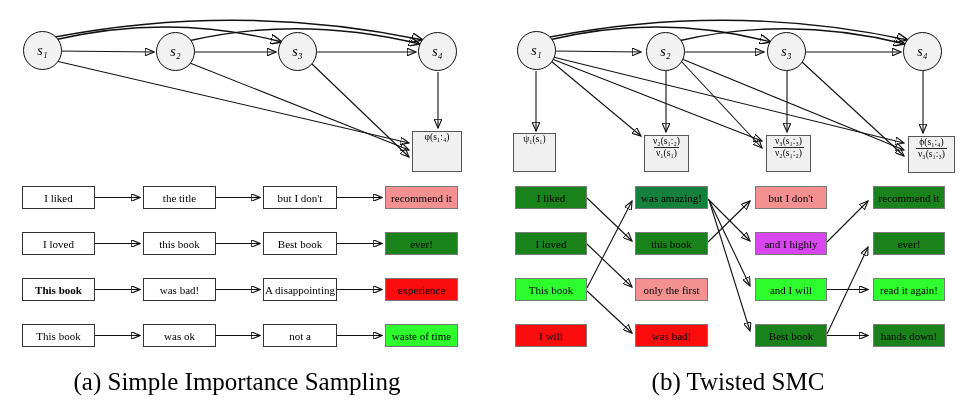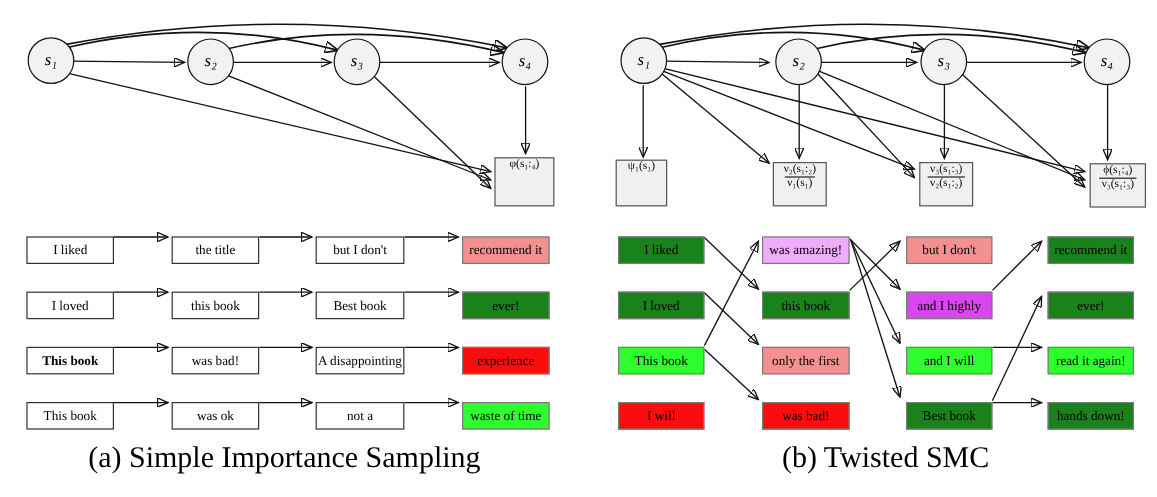--- a/index.html
+++ b/index.html
@@ -8,21 +8,21 @@
   .layer{position:absolute;left:0;top:0;width:964px;height:414px;z-index:1;}
   .node{position:absolute;width:39px;height:39px;box-sizing:border-box;border:1.5px solid #111;
         border-radius:50%;background:#f2f2f2;display:flex;align-items:center;justify-content:center;
         font-style:italic;font-size:14px;z-index:2;}
   .fnbox{position:absolute;box-sizing:border-box;background:#f0f0f0;border:1.3px solid #555;
          display:flex;flex-direction:column;align-items:center;justify-content:flex-start;
          font-size:9.5px;line-height:1.2;z-index:2;font-family:Liberation Serif, serif;}
   .fnbox .fr-top{padding:0 2px;}
   .fnbox .fr-bot{padding:0 2px;border-top:1px solid #222;}
   .cell{position:absolute;height:23px;box-sizing:border-box;border:1.1px solid #333;background:#fff;
-        display:flex;align-items:center;justify-content:center;font-size:11px;white-space:nowrap;z-index:2;margin-top:11px;}
+        display:flex;align-items:center;justify-content:center;font-size:11px;white-space:nowrap;z-index:2;}
   .tint{border-color:#7a7a7a;}
   .bold{font-weight:bold;}
   .ar1{top:186px}.ar2{top:232px}.ar3{top:278px}.ar4{top:324px}
   .ac1{left:22px;width:73px}.ac2{left:143px;width:73px}.ac3{left:263px;width:74px}.ac4{left:385px;width:73px}
   .bc1{left:515px;width:72px}.bc2{left:635px;width:73px}.bc3{left:755px;width:72px}.bc4{left:873px;width:72px}
   .caption{position:absolute;top:368px;text-align:center;font-size:25px;z-index:2;}
   svg path, svg line{fill:none;stroke:#111;}
   .ln{stroke-width:1.1;}
   .cv{stroke-width:1.4;}
 </style>
@@ -149,21 +149,21 @@
   <div class="cell bold ar3 ac1" style="background: rgb(255, 255, 255);">This book</div>
   <div class="cell ar3 ac2" style="background: rgb(255, 255, 255);">was bad!</div>
   <div class="cell ar3 ac3" style="background: rgb(255, 255, 255);">A disappointing</div>
   <div class="cell tint ar3 ac4" style="background: rgb(252, 13, 13);">experience</div>
   <div class="cell ar4 ac1" style="background: rgb(255, 255, 255);">This book</div>
   <div class="cell ar4 ac3" style="background: rgb(255, 255, 255);">not a</div>
   <div class="cell ar4 ac2" style="background: rgb(255, 255, 255);">was ok</div>
   <div class="cell tint ar4 ac4" style="background: rgb(46, 254, 46);">waste of time</div>
 
   <div class="cell tint ar1 bc1" style="background: rgb(26, 130, 26);">I liked</div>
-  <div class="cell tint ar1 bc2" style="background: #f0abfc; text-align: center;">was amazing!</div>
+  <div class="cell tint ar1 bc2" style="background: #15803d; text-align: center;">was amazing!</div>
   <div class="cell tint ar1 bc3" style="background: rgb(243, 145, 145);">but I don't</div>
   <div class="cell tint ar1 bc4" style="background: rgb(26, 130, 26);">recommend it</div>
   <div class="cell tint ar2 bc1" style="background: rgb(26, 130, 26);">I loved</div>
   <div class="cell tint ar2 bc2" style="background: rgb(26, 130, 26);">this book</div>
   <div class="cell tint ar2 bc3" style="background: #d946ef;">and I highly</div>
   <div class="cell tint ar2 bc4" style="background: rgb(26, 130, 26);">ever!</div>
   <div class="cell tint ar3 bc1" style="background: rgb(46, 254, 46);">This book</div>
   <div class="cell tint ar3 bc3" style="background: rgb(46, 254, 46);">and I will</div>
   <div class="cell tint ar3 bc2" style="background: rgb(243, 145, 145);">only the first</div>
   <div class="cell tint ar3 bc4" style="background: rgb(46, 254, 46);">read it again!</div>

